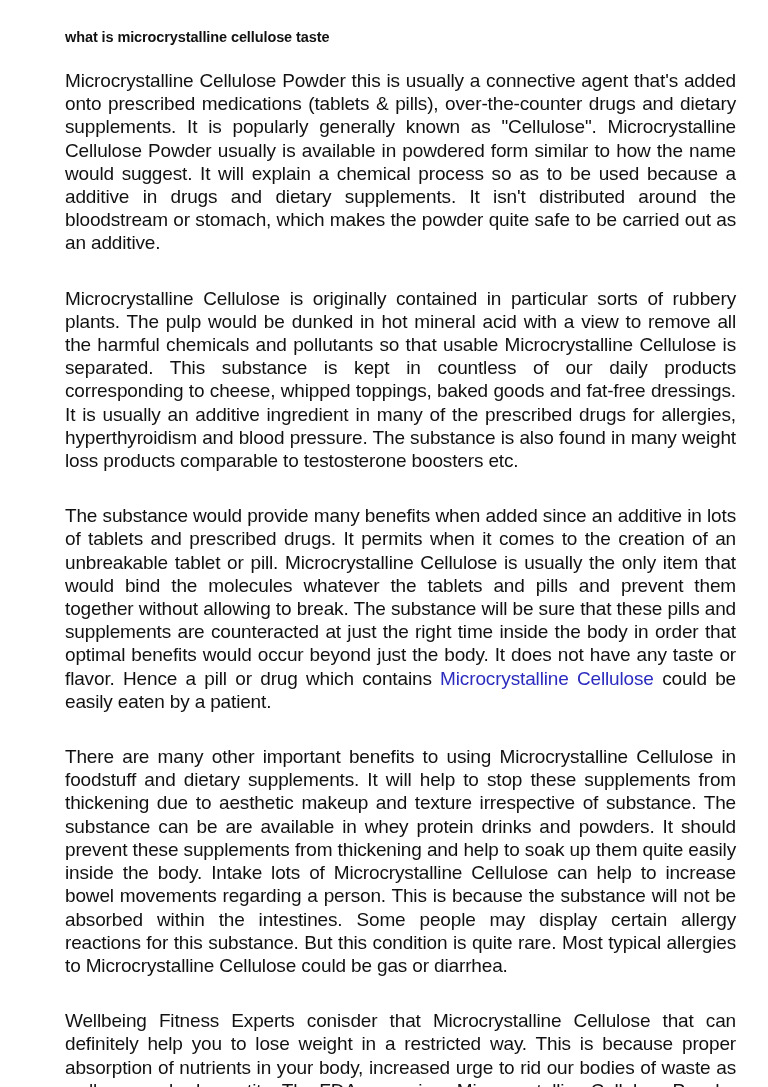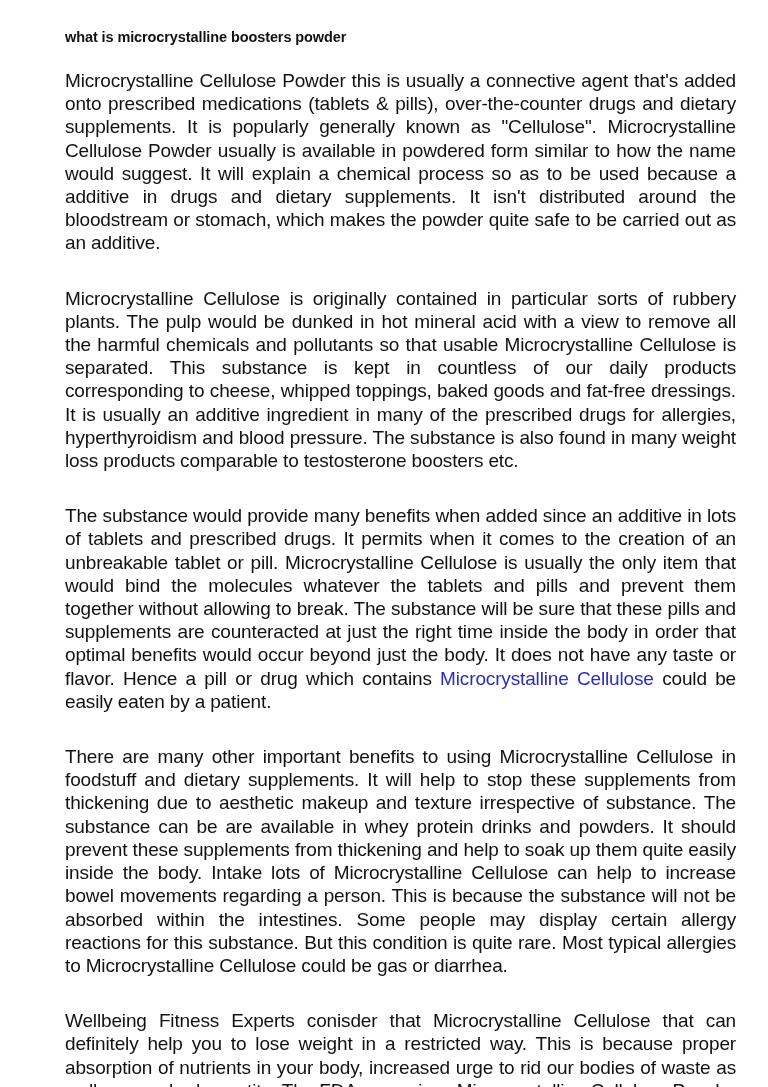--- a/index.html
+++ b/index.html
@@ -40,21 +40,21 @@
     }
     .link {
       color: #2b2bbf;
       text-decoration: none;
     }
   </style>
 </head>
 <body>
 
 <div class="page">
-  <h1 class="title">what is microcrystalline boosters powder</h1>
+  <h1 class="title">what is microcrystalline cellulose taste</h1>
 
   <p class="para">Microcrystalline Cellulose Powder this is usually a connective agent that's added onto prescribed medications (tablets &amp; pills), over-the-counter drugs and dietary supplements. It is popularly generally known as "Cellulose". Microcrystalline Cellulose Powder usually is available in powdered form similar to how the name would suggest. It will explain a chemical process so as to be used because a additive in drugs and dietary supplements. It isn't distributed around the bloodstream or stomach, which makes the powder quite safe to be carried out as an additive.</p>
 
   <p class="para">Microcrystalline Cellulose is originally contained in particular sorts of rubbery plants. The pulp would be dunked in hot mineral acid with a view to remove all the harmful chemicals and pollutants so that usable Microcrystalline Cellulose is separated. This substance is kept in countless of our daily products corresponding to cheese, whipped toppings, baked goods and fat-free dressings. It is usually an additive ingredient in many of the prescribed drugs for allergies, hyperthyroidism and blood pressure. The substance is also found in many weight loss products comparable to testosterone boosters etc.</p>
 
   <p class="para"><span>The substance would provide many benefits when added since an additive in lots of tablets and prescribed drugs. It permits when it comes to the creation of an unbreakable tablet or pill. Microcrystalline Cellulose is usually the only item that would bind the molecules whatever the tablets and pills and prevent them together without allowing to break. The substance will be sure that these pills and supplements are counteracted at just the right time inside the body in order that optimal benefits would occur beyond just the body. It does not have any taste or flavor. Hence a pill or drug which contains </span><a class="link" href="#" style="color: rgb(43, 43, 191);">Microcrystalline Cellulose</a><span> could be easily eaten by a patient.</span></p>
 
   <p class="para">There are many other important benefits to using Microcrystalline Cellulose in foodstuff and dietary supplements. It will help to stop these supplements from thickening due to aesthetic makeup and texture irrespective of substance. The substance can be are available in whey protein drinks and powders. It should prevent these supplements from thickening and help to soak up them quite easily inside the body. Intake lots of Microcrystalline Cellulose can help to increase bowel movements regarding a person. This is because the substance will not be absorbed within the intestines. Some people may display certain allergy reactions for this substance. But this condition is quite rare. Most typical allergies to Microcrystalline Cellulose could be gas or diarrhea.</p>
 
   <p class="para">Wellbeing Fitness Experts conisder that Microcrystalline Cellulose that can definitely help you to lose weight in a restricted way. This is because proper absorption of nutrients in your body, increased urge to rid our bodies of waste as well as a curbed appetite. The FDA recognizes Microcrystalline Cellulose Powder to be safe for consumption.</p>

